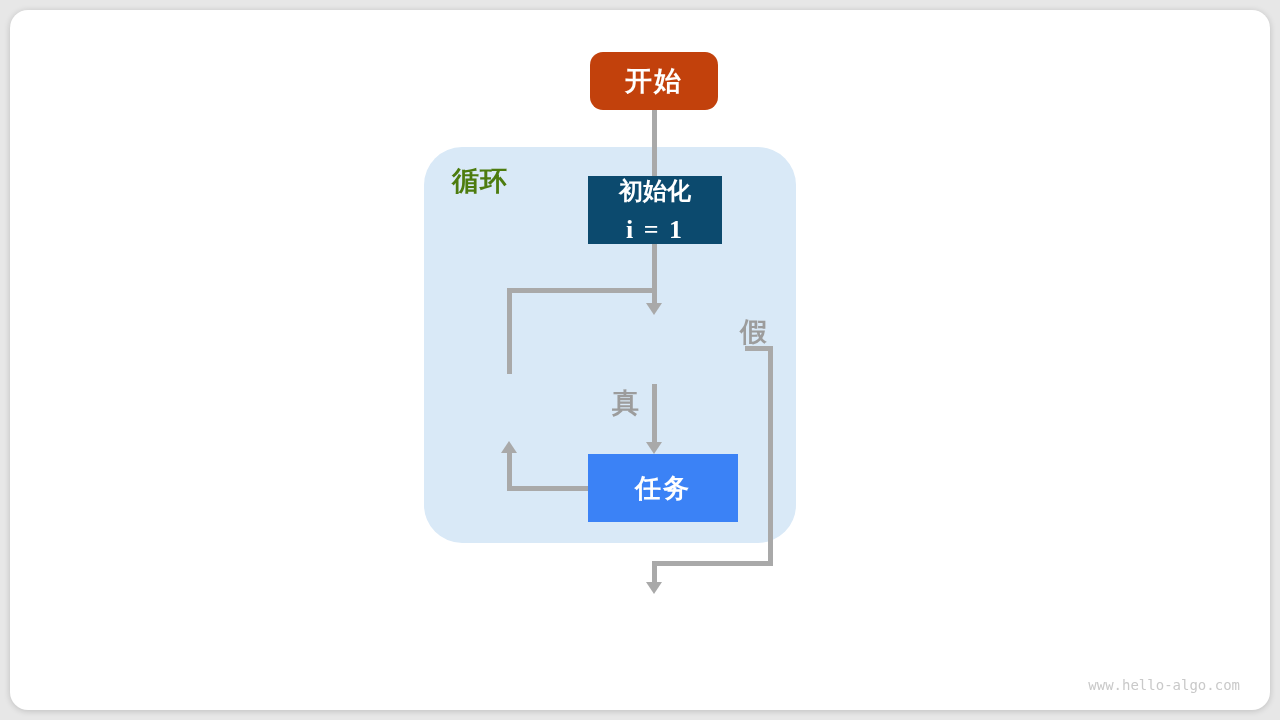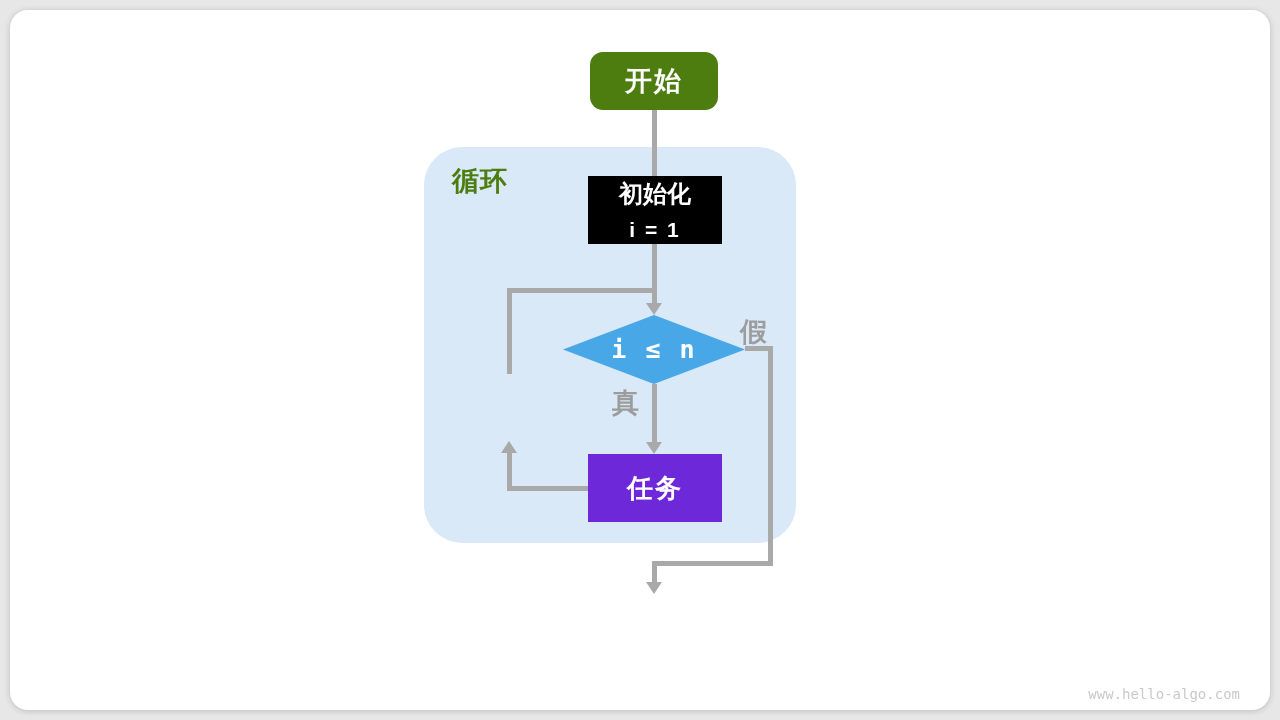--- a/index.html
+++ b/index.html
@@ -44,42 +44,42 @@
     position: absolute;
     display: flex;
     flex-direction: column;
     align-items: center;
     justify-content: center;
     color: #ffffff;
     font-weight: bold;
     text-align: center;
   }
   .terminal {
-    background: #4d7c0f;
+    background: #c2410c;
     border-radius: 13px;
     font-size: 27px;
     letter-spacing: 2px;
   }
   .start-node { left: 590px; top: 52px;  width: 128px; height: 58px; }
   .end-node   { left: 590px; top: 594px; width: 128px; height: 57px; }
   .process {
-    background: #000000;
+    background: #0c4a6e;
     font-size: 24px;
   }
   .init-node   { left: 588px; top: 176px; width: 134px; height: 68px; }
   .update-node { left: 443px; top: 372px; width: 132px; height: 68px; }
   .task-node {
-    left: 588px; top: 454px; width: 134px; height: 68px;
-    background: #6d28d9;
+    left: 588px; top: 454px; width: 150px; height: 68px;
+    background: #3b82f6;
     font-size: 26px;
     letter-spacing: 2px;
   }
   .node .code-line {
-    font-family: Liberation Sans, sans-serif;
-    font-size: 21px;
+    font-family: Liberation Serif, serif;
+    font-size: 26px;
     font-weight: bold;
     margin-top: 8px;
     letter-spacing: 2px;
   }
   .diamond {
     position: absolute;
     left: 563px; top: 315px;
     width: 182px; height: 69px;
     background: #48a7e6;
     clip-path: polygon(50% 0, 100% 50%, 50% 100%, 0 50%);
@@ -120,21 +120,20 @@
     border-left: 8px solid transparent;
     border-right: 8px solid transparent;
     border-bottom: 12px solid #a9a9a9;
   }
   .watermark {
     position: absolute;
     right: 40px; top: 677px;
     font-family: "DejaVu Sans Mono", monospace;
     font-size: 14px;
     color: #c9c9c9;
-    margin-top: 9px;
   }
 </style>
 </head>
 <body>
 
 <div id="canvas">
   <div class="card"></div>
 
   <div class="loop-region"></div>
   <div class="loop-label">循环</div>
@@ -162,23 +161,20 @@
 
   <div class="node terminal start-node">
     <span>开始</span>
   </div>
 
   <div class="node process init-node">
     <span>初始化</span>
     <span class="code-line">i = 1</span>
   </div>
 
-  <div class="diamond">
-    <span>i ≤ n</span>
-  </div>
 
   <div class="branch-label true-label">真</div>
   <div class="branch-label false-label">假</div>
 
 
   <div class="node task-node">
     <span>任务</span>
   </div>
 
 

